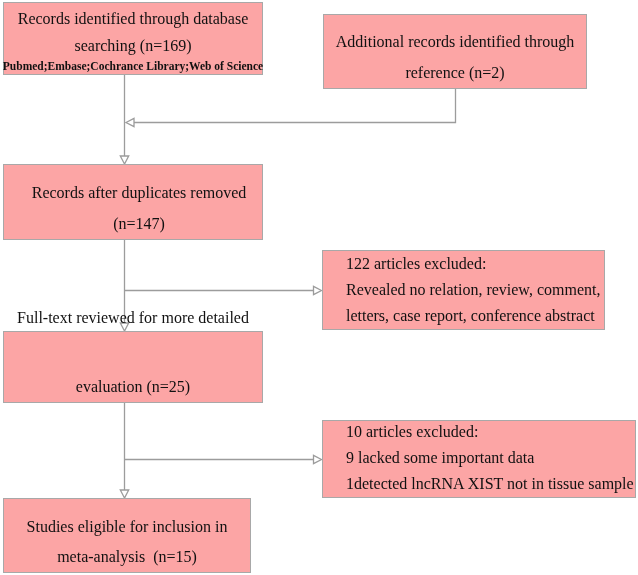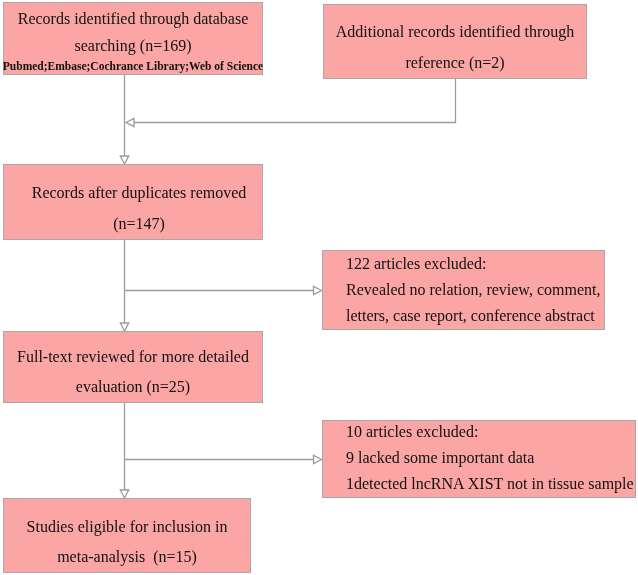--- a/index.html
+++ b/index.html
@@ -73,39 +73,39 @@
       <polygon fill="#ffffff" points="321.5,459.5 313.5,455.3 313.5,463.7"></polygon>
     </g>
   </svg>
 
   <div class="box center" style="left:3px; top:2px; width:260px; height:73px;">
     <div class="bline" style="line-height:27px;">Records identified through database</div>
     <div class="bline" style="line-height:27px;">searching (n=169)</div>
     <div class="bnote">Pubmed;Embase;Cochrance Library;Web of Science</div>
   </div>
 
-  <div class="box center" style="left:323px; top:4px; width:264px; height:75px;">
+  <div class="box center" style="left:323px; top:14px; width:264px; height:75px;">
     <div class="bline" style="line-height:31px;">Additional records identified through</div>
     <div class="bline" style="line-height:31px;">reference (n=2)</div>
   </div>
 
   <div class="box center" style="left:3px; top:164px; width:260px; height:76px;padding-left:12px;">
     <div class="bline" style="line-height:31px;">Records after duplicates removed</div>
     <div class="bline" style="line-height:31px;">(n=147)</div>
   </div>
 
   <div class="box leftalign" style="left:322px; top:250px; width:283px; height:80px;">
     <div class="bline">122 articles excluded:</div>
     <div class="bline">Revealed no relation, review, comment,</div>
     <div class="bline">letters, case report, conference abstract</div>
   </div>
 
   <div class="box center" style="left:3px; top:331px; width:260px; height:72px;">
     <div class="bline" style="line-height:30px;">Full-text reviewed for more detailed</div>
-    <div class="bline" style="line-height:30px;">evaluation (n=25)</div>
+    <div class="bline" style="line-height:30px;margin-top:39px;">evaluation (n=25)</div>
   </div>
 
   <div class="box leftalign" style="left:322px; top:420px; width:314px; height:78px;">
     <div class="bline">10 articles excluded:</div>
     <div class="bline">9 lacked some important data</div>
     <div class="bline">1detected lncRNA XIST not in tissue sample</div>
   </div>
 
   <div class="box center" style="left:3px; top:498px; width:248px; height:75px;">
     <div class="bline" style="line-height:30px;">Studies eligible for inclusion in</div>

